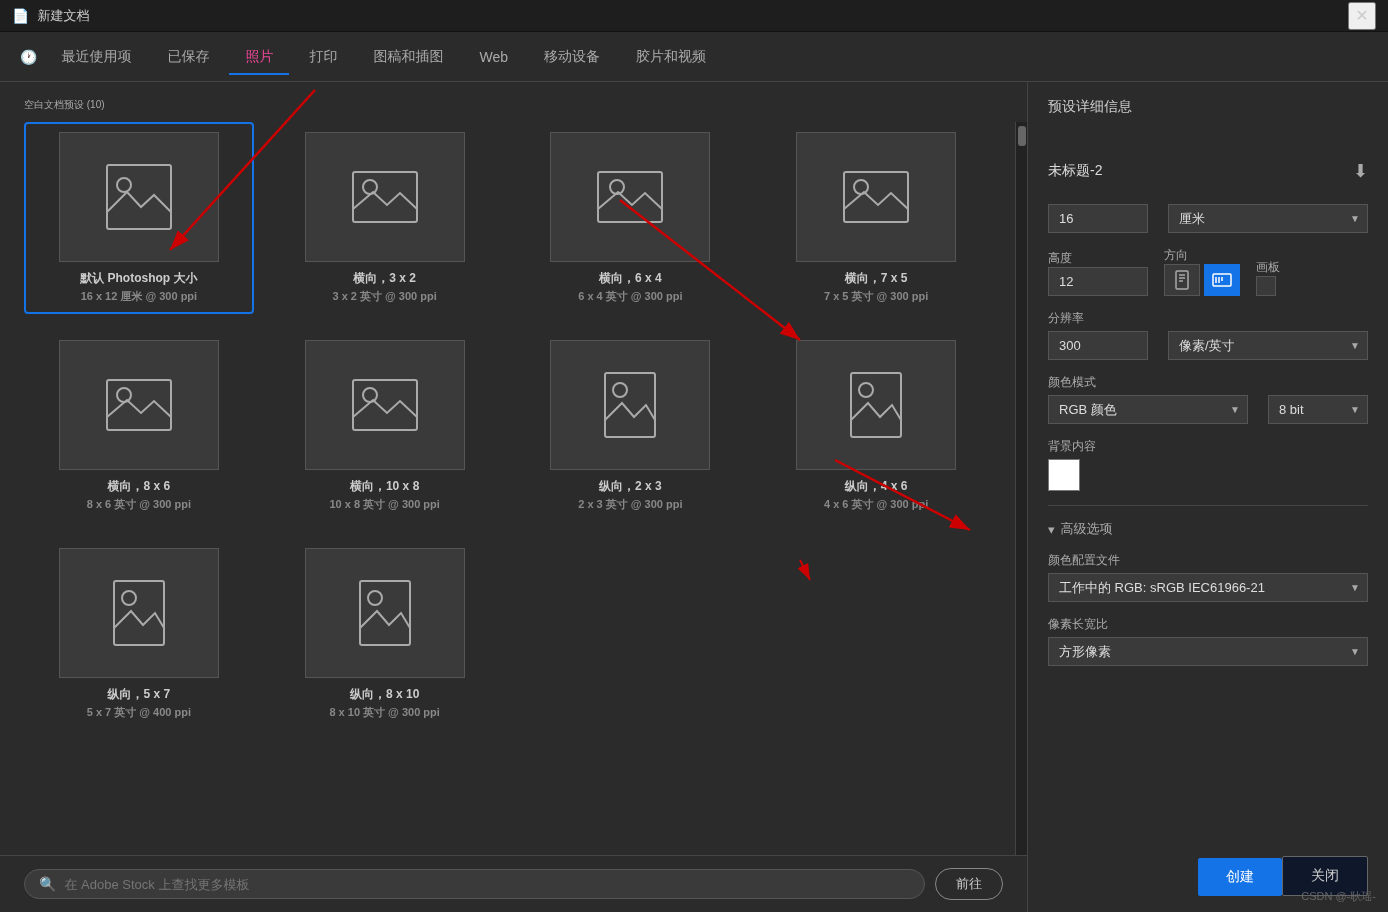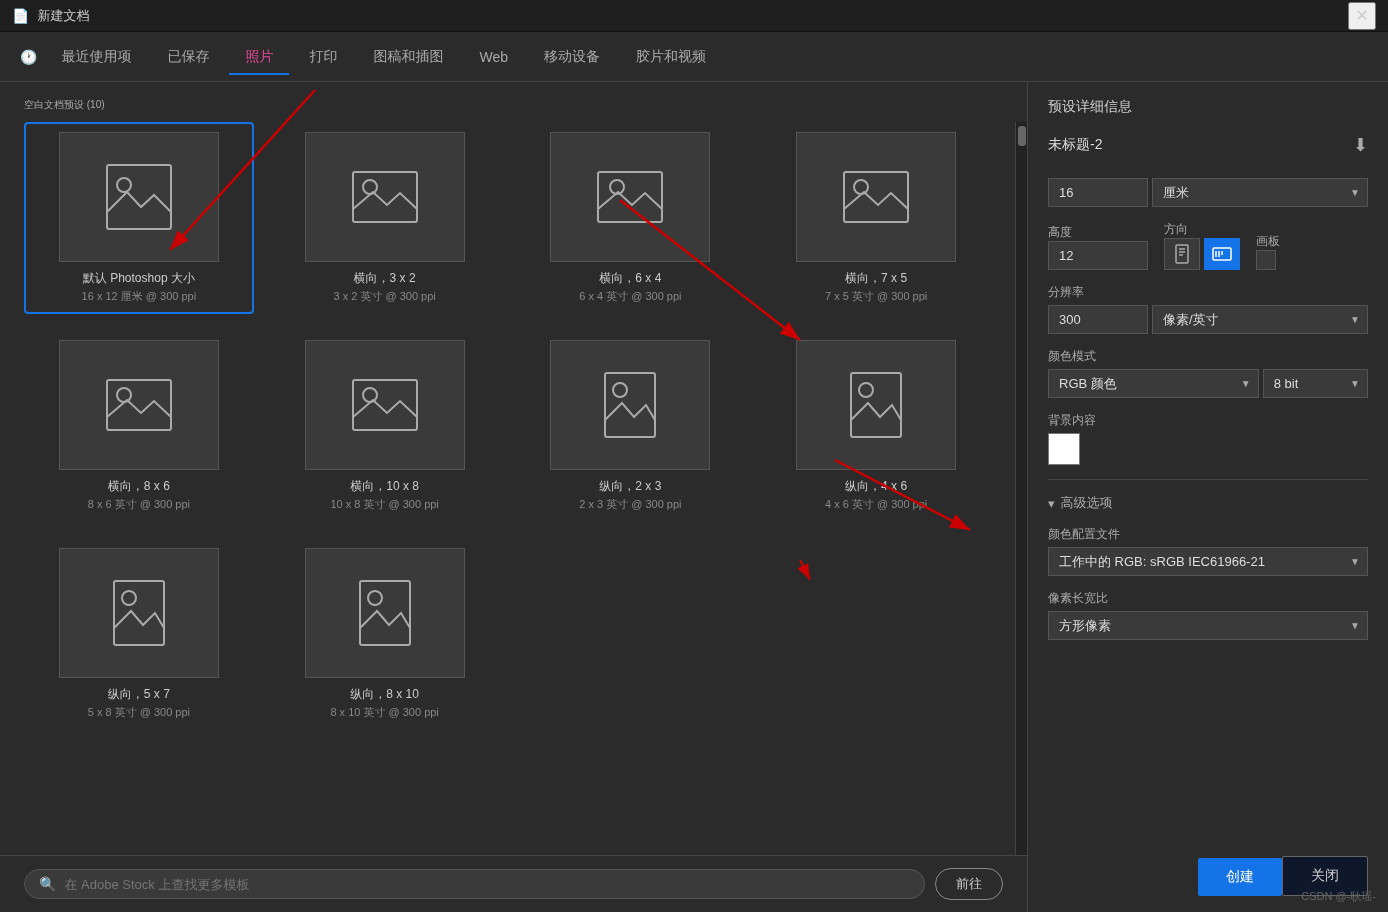--- a/index.html
+++ b/index.html
@@ -114,20 +114,21 @@
     }
     .template-grid-wrapper::-webkit-scrollbar { width: 8px; }
     .template-grid-wrapper::-webkit-scrollbar-track { background: #2b2b2b; }
     .template-grid-wrapper::-webkit-scrollbar-thumb { background: #555; border-radius: 4px; }
 
     .template-grid {
       display: grid;
       grid-template-columns: repeat(4, 1fr);
       gap: 16px;
       padding-bottom: 16px;
+      font-weight: bold;
     }
 
     .template-item {
       display: flex;
       flex-direction: column;
       align-items: center;
       cursor: pointer;
       padding: 8px;
       border: 2px solid transparent;
       border-radius: 4px;
@@ -221,20 +222,21 @@
       font-size: 14px;
       color: #ccc;
       margin-bottom: 4px;
     }
 
     .preset-name-row {
       display: flex;
       align-items: center;
       justify-content: space-between;
       margin-bottom: 8px;
+      margin-top: 26px;
     }
     .preset-name {
       font-size: 14px;
       color: #ddd;
     }
     .save-icon-btn {
       background: none;
       border: none;
       cursor: pointer;
       color: #aaa;
@@ -245,21 +247,21 @@
       display: flex;
       flex-direction: column;
       gap: 4px;
     }
     .field-label {
       font-size: 12px;
       color: #aaa;
     }
     .field-row {
       display: flex;
-      gap: 4px;
+      gap: 20px;
       align-items: flex-end;
     }
     .field-input {
       background: #3a3a3a;
       border: 1px solid #555;
       color: #ddd;
       padding: 6px 10px;
       font-size: 13px;
       width: 100px;
       outline: none;
@@ -523,21 +525,21 @@
 
             <div class="template-item">
               <div class="template-thumb">
                 <svg viewBox="0 0 80 80">
                   <rect x="15" y="8" width="50" height="64" rx="2"></rect>
                   <circle cx="30" cy="25" r="7"></circle>
                   <polyline points="15,55 32,38 44,52 56,40 65,55"></polyline>
                 </svg>
               </div>
               <div class="template-name">纵向，5 x 7</div>
-              <div class="template-size">5 x 8 英寸 @ 300 ppi</div>
+              <div class="template-size">5 x 7 英寸 @ 400 ppi</div>
             </div>
 
             <div class="template-item">
               <div class="template-thumb">
                 <svg viewBox="0 0 80 80">
                   <rect x="15" y="8" width="50" height="64" rx="2"></rect>
                   <circle cx="30" cy="25" r="7"></circle>
                   <polyline points="15,55 32,38 44,52 56,40 65,55"></polyline>
                 </svg>
               </div>

